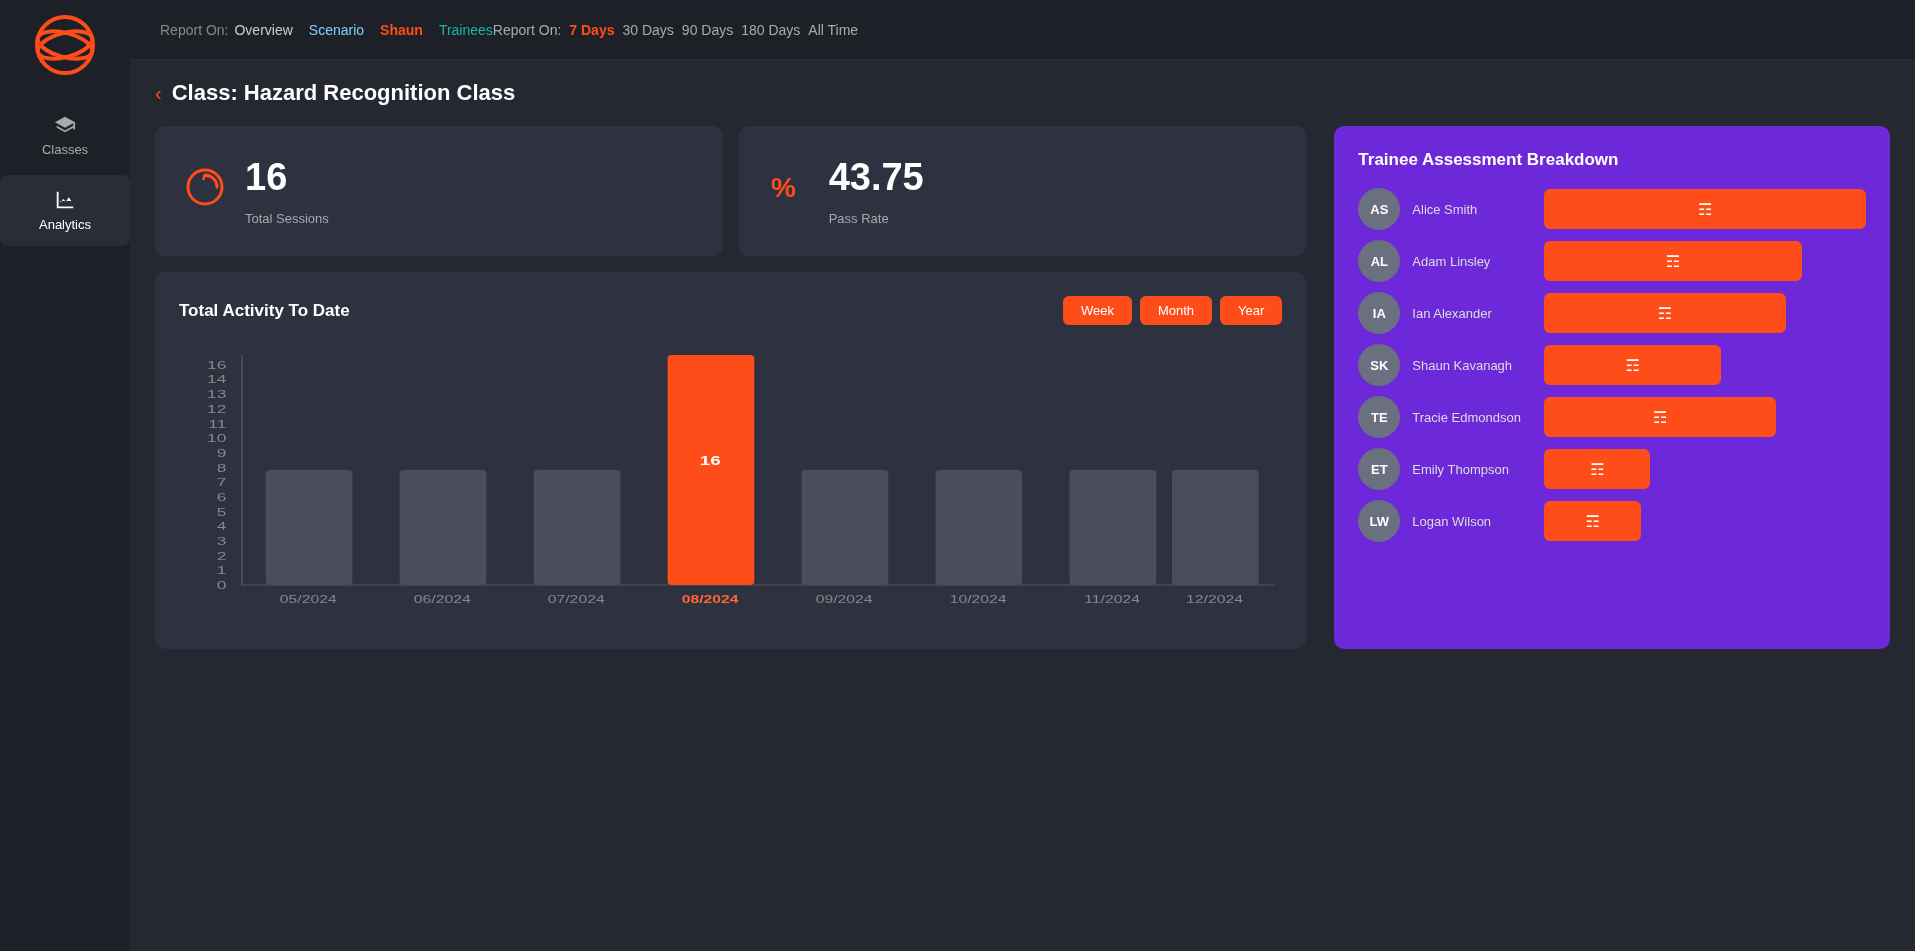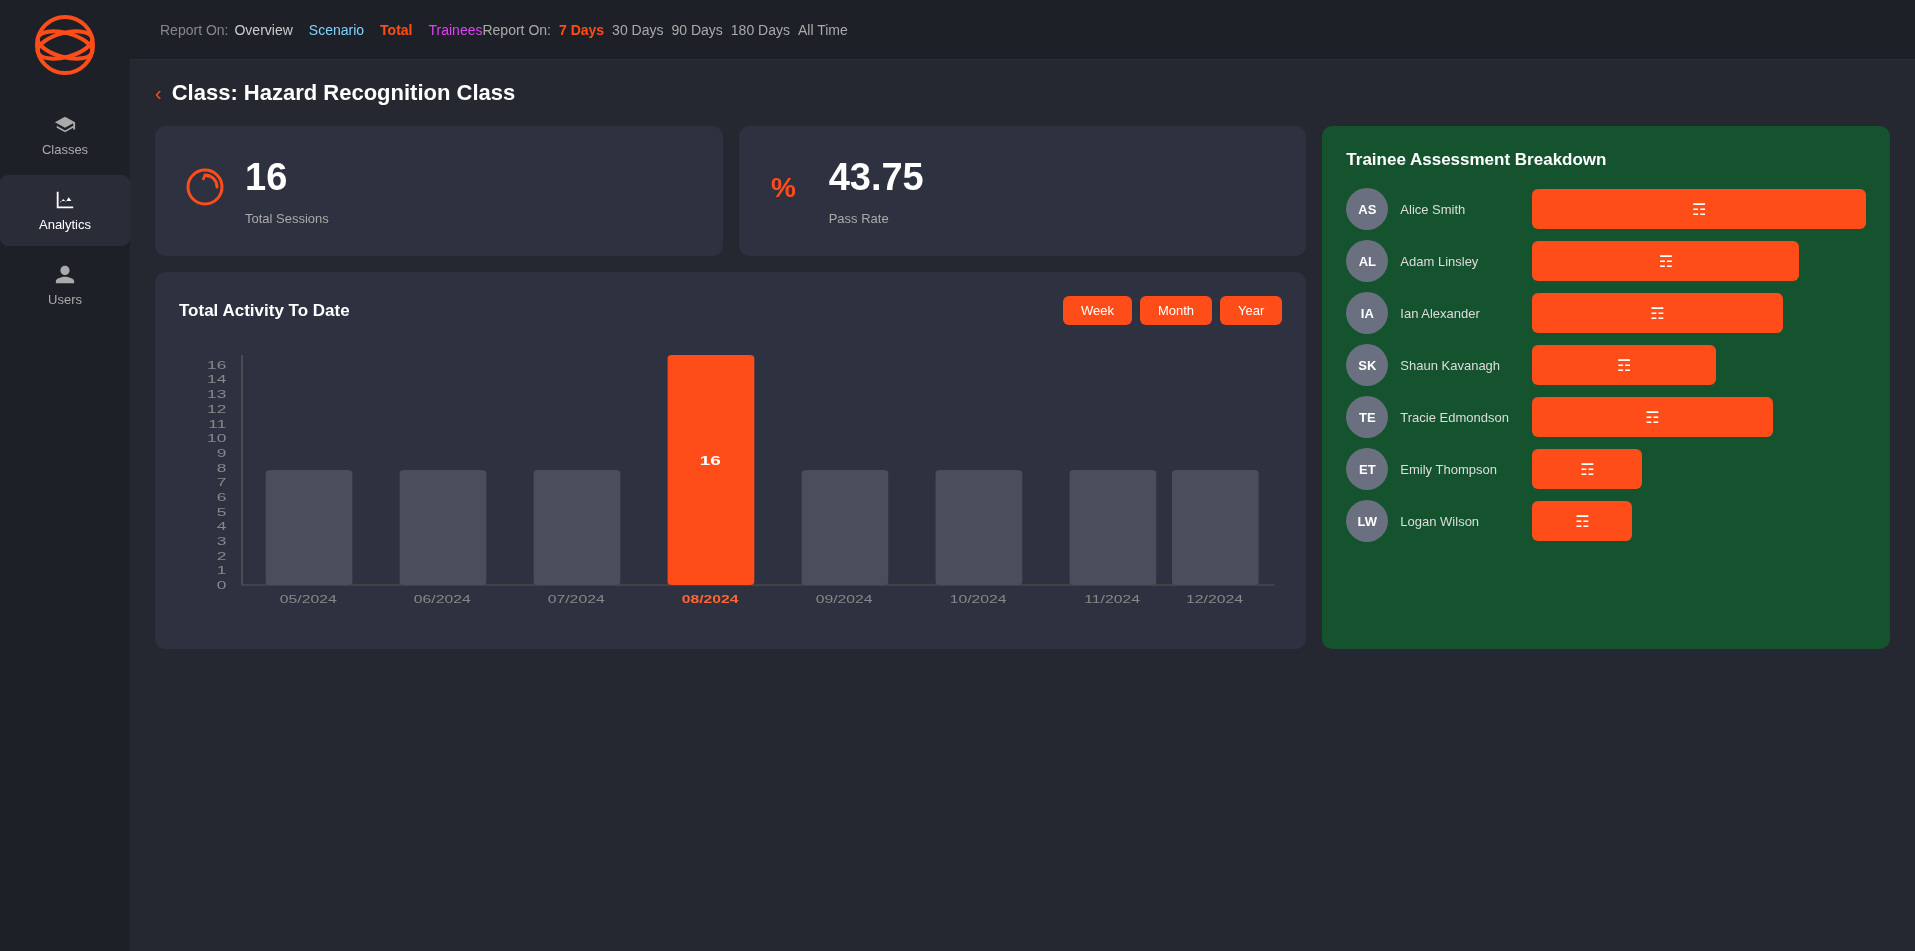--- a/index.html
+++ b/index.html
@@ -215,24 +215,25 @@
     }
     .chart-svg {
       width: 100%;
       height: 100%;
     }
 
     
     .trainee-card {
       grid-column: 3 / 4;
       grid-row: 1 / 3;
-      background: #14532d;
+      background: #6d28d9;
       border-radius: 10px;
       padding: 24px;
       overflow-y: auto;
+      margin-left: 12px;
     }
     .trainee-title {
       font-size: 17px;
       font-weight: 600;
       color: #fff;
       margin-bottom: 18px;
     }
     .trainee-list {
       display: flex;
       flex-direction: column;
@@ -297,41 +298,35 @@
         <path d="M12 3L1 9l11 6 9-4.91V17h2V9L12 3zm-9 9.91L12 18l9-5.09V15l-9 5-9-5v-2.09z"></path>
       </svg>
       <span>Classes</span>
     </div>
     <div class="sidebar-item active">
       <svg viewBox="0 0 24 24" fill="currentColor">
         <path d="M3 3v18h18v-2H5V3H3zm4 12l3-4 3 3 3-5 3 4H7z"></path>
       </svg>
       <span>Analytics</span>
     </div>
-    <div class="sidebar-item">
-      <svg viewBox="0 0 24 24" fill="currentColor">
-        <path d="M12 12c2.7 0 5-2.3 5-5s-2.3-5-5-5-5 2.3-5 5 2.3 5 5 5zm0 2c-3.3 0-10 1.7-10 5v2h20v-2c0-3.3-6.7-5-10-5z"></path>
-      </svg>
-      <span>Users</span>
-    </div>
   </nav>
 </aside>
 
 <div class="main-wrapper">
 
   <header class="top-nav">
     <div class="top-nav-left">
       <span>Report On:</span>
       <span style="color:#ccc;cursor:pointer;">Overview</span>
       <span class="sep"></span>
       <span style="color:#7dd3fc;cursor:pointer;">Scenario</span>
       <span class="sep"></span>
-      <a>Total</a>
+      <a>Shaun</a>
       <span class="sep"></span>
-      <span style="color:#d946ef;cursor:pointer;">Trainees</span>
+      <span style="color:#14b8a6;cursor:pointer;">Trainees</span>
     </div>
     <div class="top-nav-right">
       <span>Report On:</span>
       <a>7 Days</a>
       <span>30 Days</span>
       <span>90 Days</span>
       <span>180 Days</span>
       <span>All Time</span>
     </div>
   </header>

